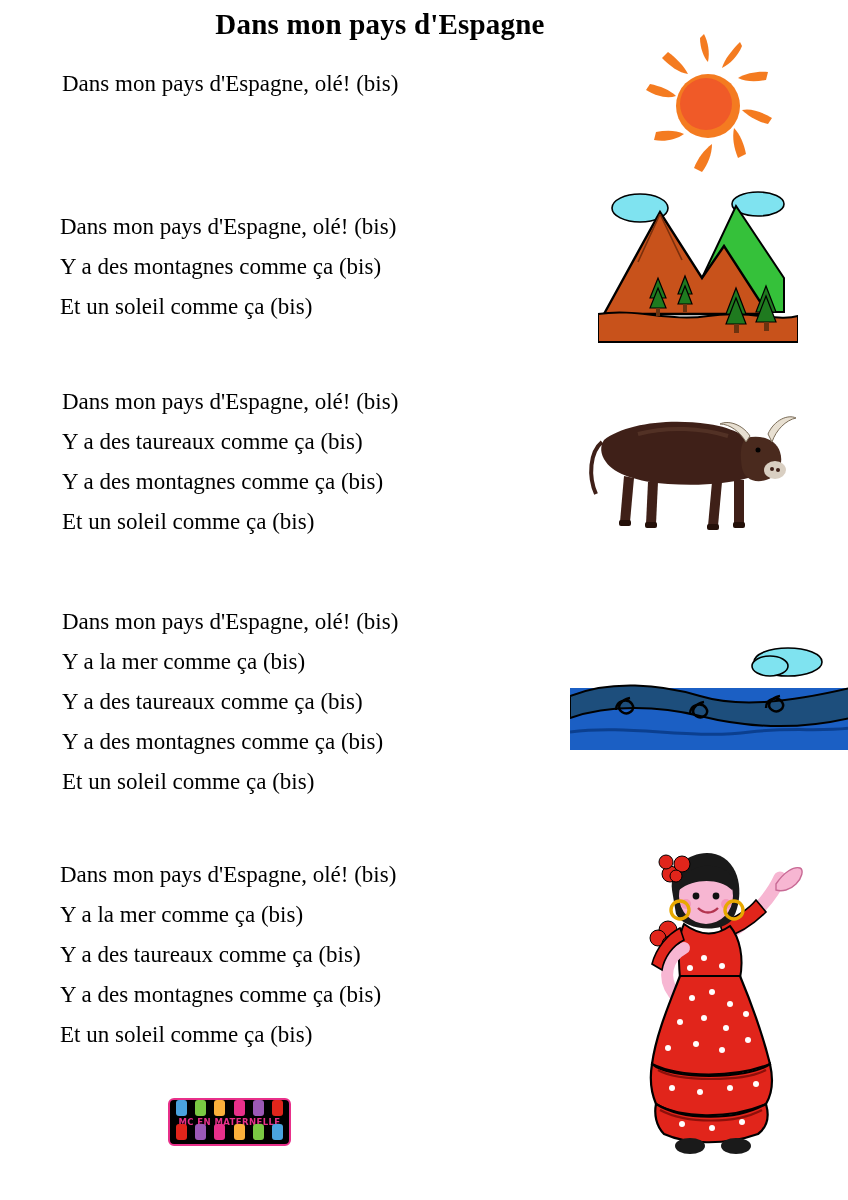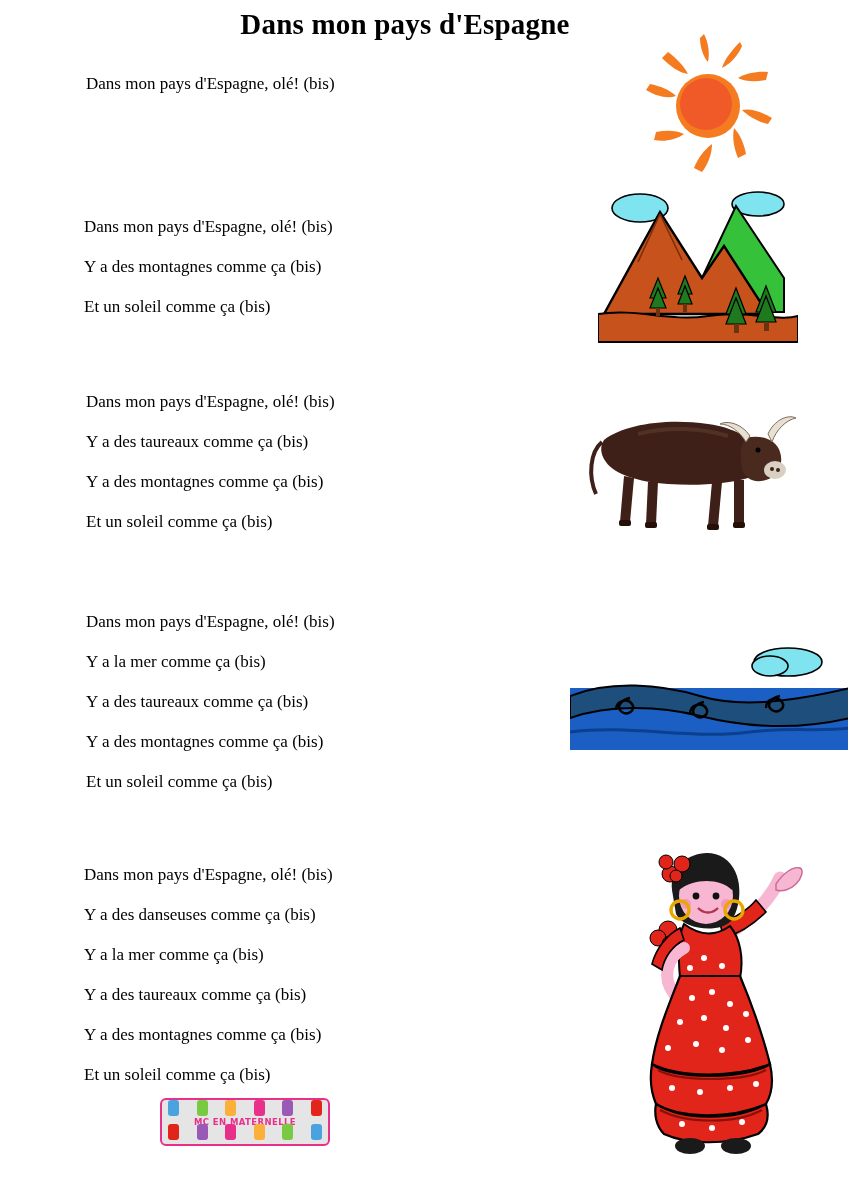--- a/index.html
+++ b/index.html
@@ -16,34 +16,32 @@
     overflow: hidden;
   }
   .page {
     position: relative;
     width: 848px;
     height: 1200px;
   }
   .title {
     position: absolute;
     top: 8px;
-    left: 13px;
+    left: 0;
     width: 760px;
     text-align: center;
     font-size: 29px;
     font-weight: bold;
     letter-spacing: 0.2px;
-    padding-left: 12px;
   }
   .verse {
     position: absolute;
-    font-size: 17px;
+    font-size: 23px;
     line-height: 40px;
     white-space: nowrap;
-    margin-left: 24px;
   }
   .verse .line {
     display: block;
   }
   
   .verse-1 { top: 64px; left: 62px; }
   .verse-2 { top: 207px; left: 60px; }
   .verse-3 { top: 382px; left: 62px; }
   .verse-4 { top: 602px; left: 62px; }
   .verse-5 { top: 855px; left: 60px; }
@@ -65,26 +63,26 @@
   
   .art-sea { top: 640px; left: 570px; width: 280px; height: 115px; }
 
   
   .art-dancer { top: 838px; left: 608px; width: 210px; height: 320px; }
 
   
   .footer-logo {
     position: absolute;
     top: 1098px;
-    left: 160px;
-    width: 170px;
+    left: 168px;
+    width: 123px;
     height: 48px;
     border: 2px solid #e8308a;
     border-radius: 6px;
-    background: #e5e5e5;
+    background: #000000;
     box-sizing: border-box;
   }
   .footer-logo .logo-text {
     position: absolute;
     left: 0;
     right: 0;
     top: 17px;
     text-align: center;
     font-family: "DejaVu Sans", sans-serif;
     font-size: 8.5px;
@@ -145,21 +143,20 @@
   <div class="verse verse-4">
     <span class="line">Dans mon pays d'Espagne, olé! (bis)</span>
     <span class="line">Y a la mer comme ça (bis)</span>
     <span class="line">Y a des taureaux comme ça (bis)</span>
     <span class="line">Y a des montagnes comme ça (bis)</span>
     <span class="line">Et un soleil comme ça (bis)</span>
   </div>
 
   <div class="verse verse-5">
     <span class="line">Dans mon pays d'Espagne, olé! (bis)</span>
-    <span class="line">Y a des danseuses comme ça (bis)</span>
     <span class="line">Y a la mer comme ça (bis)</span>
     <span class="line">Y a des taureaux comme ça (bis)</span>
     <span class="line">Y a des montagnes comme ça (bis)</span>
     <span class="line">Et un soleil comme ça (bis)</span>
   </div>
 
   <div class="art art-sun">
     <svg viewBox="0 0 170 148" width="170" height="148" xmlns="http://www.w3.org/2000/svg">
       <g fill="#f47b20">
         <path d="M84 6 C88 14 90 24 88 34 C84 30 80 20 80 10 Z"></path>

